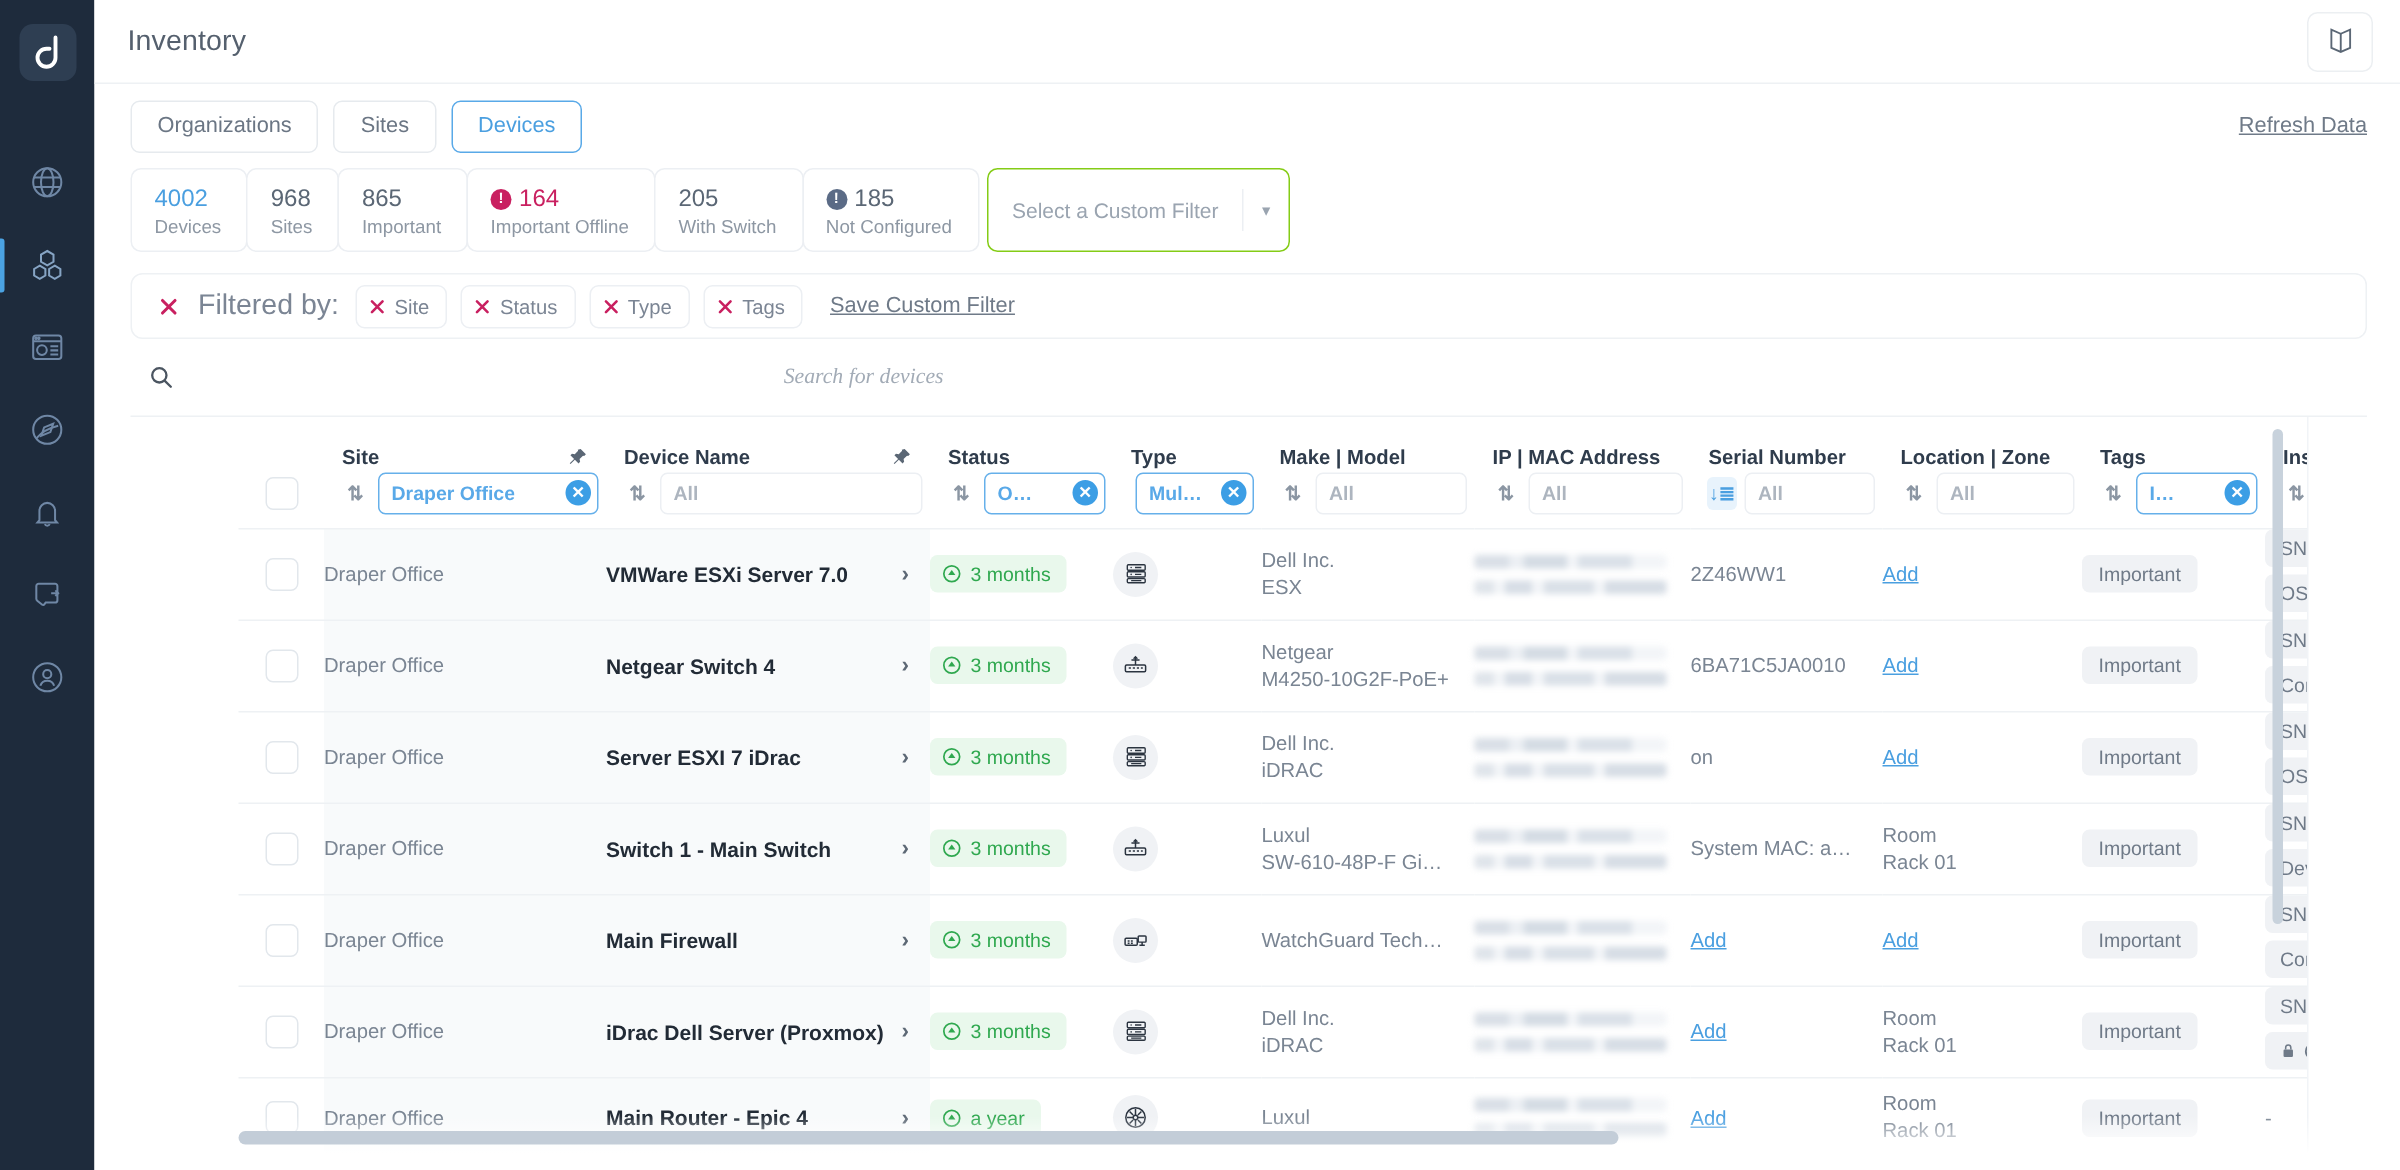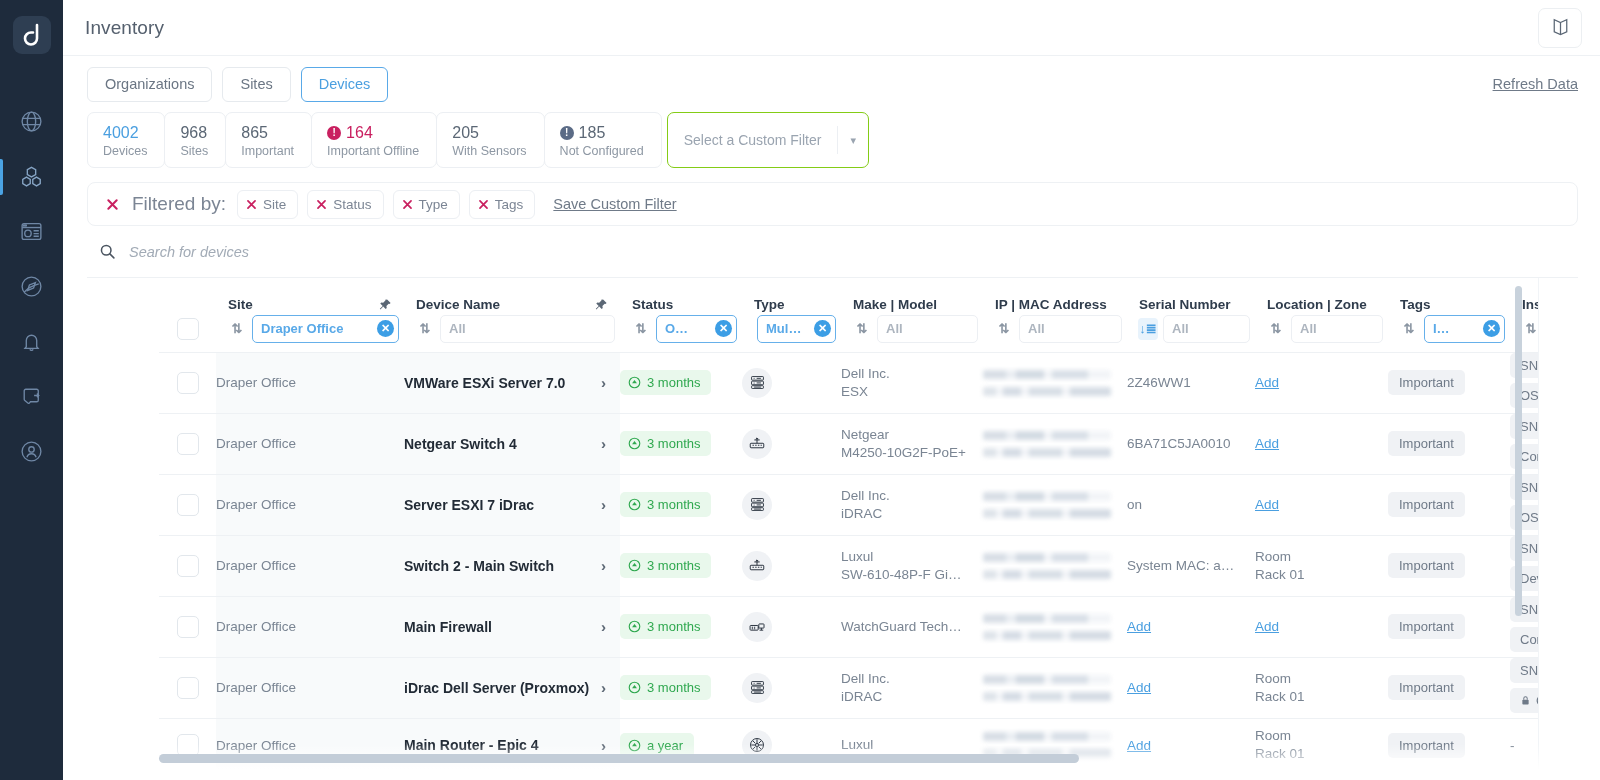--- a/index.html
+++ b/index.html
@@ -121,21 +121,22 @@
   
   .searchrow {
     margin: 0 22px 0 24px; height: 52px;
     display: flex; align-items: center; gap: 13px;
     border-bottom: 1px solid #eef1f4;
     padding: 0 4px 0 12px;
   }
   .search-input {
     border: none; outline: none; font-size: 14.5px; color: #404040;
     font-style: italic; width: 500px; background: transparent;
-    font-family: Liberation Sans, sans-serif;
+    font-family: Liberation Serif, serif;
+    text-align: right;
   }
   .search-input::placeholder { color: #a2abb6; font-style: italic; }
 
   
   .tablewrap {
     flex: 1; position: relative; overflow: hidden;
     margin: 0 0 0 0;
   }
   table.grid { border-collapse: collapse; table-layout: fixed; width: 1560px; margin-left: 96px; }
   table.grid th, table.grid td { padding: 0; vertical-align: middle; }
@@ -337,21 +338,21 @@
       </div>
       <div class="stat">
         <div class="num danger">
           <span class="badge-dot pink">!</span>
           <span>164</span>
         </div>
         <div class="lbl">Important Offline</div>
       </div>
       <div class="stat">
         <div class="num">205</div>
-        <div class="lbl">With Sensors</div>
+        <div class="lbl">With Switch</div>
       </div>
       <div class="stat">
         <div class="num">
           <span class="badge-dot slate">!</span>
           <span>185</span>
         </div>
         <div class="lbl">Not Configured</div>
       </div>
       <div class="custom-filter">
         <div class="cf-text">Select a Custom Filter</div>
@@ -695,21 +696,21 @@
                 </div>
               </td>
             </tr>
             <tr>
               <td class="cbox-td">
                 <div class="cbox" style="margin:0 auto;"></div>
               </td>
               <td class="pinned">Draper Office</td>
               <td class="pinned">
                 <div class="devname">
-                  <span>Switch 2 - Main Switch</span>
+                  <span>Switch 1 - Main Switch</span>
                   <span class="chev">›</span>
                 </div>
               </td>
               <td><span class="pill-green">
                   <svg width="13" height="13" viewBox="0 0 16 16">
                     <circle cx="8" cy="8" r="6.5" fill="none" stroke="#2fa84f" stroke-width="1.4"></circle>
                     <path d="M8 5l3 4H5z" fill="#2fa84f"></path>
                   </svg>
                   <span>3 months</span>
                 </span></td>

